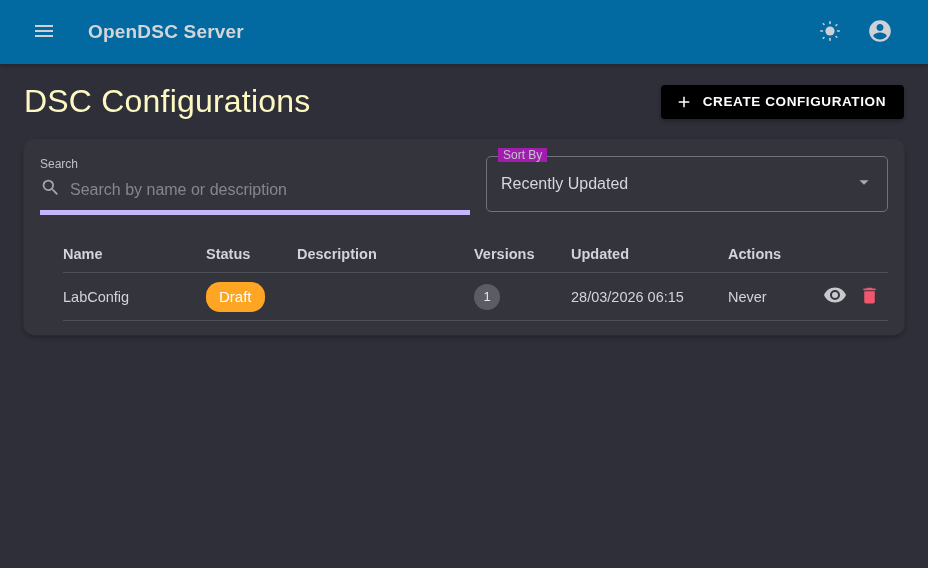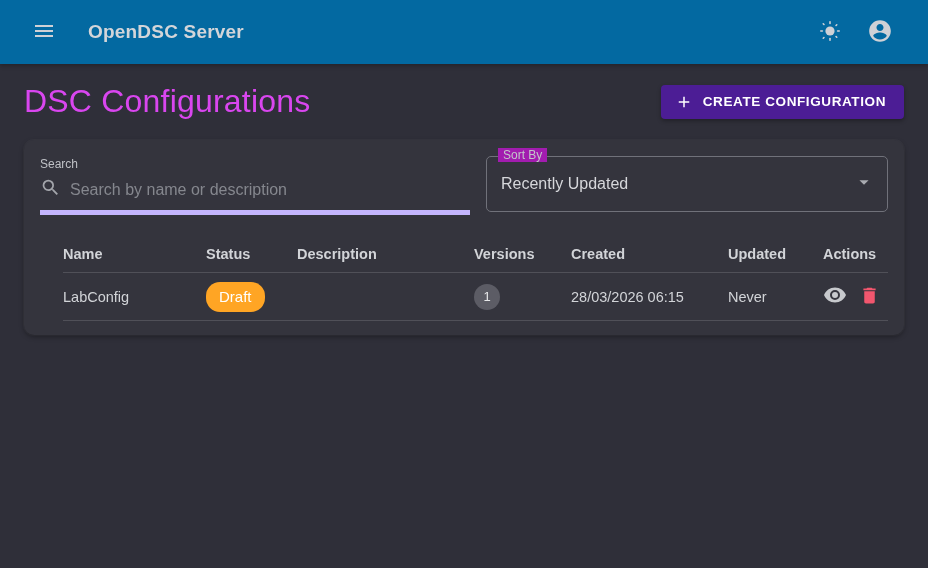--- a/index.html
+++ b/index.html
@@ -39,28 +39,28 @@
   
   .page-head {
     display: flex;
     align-items: center;
     justify-content: space-between;
     padding: 19px 24px 20px 24px;
   }
   .page-title {
     font-size: 32px;
     font-weight: 400;
-    color: #d946ef;
+    color: #fef9c3;
     letter-spacing: 0.2px;
   }
   .create-btn {
     display: flex;
     align-items: center;
     gap: 10px;
-    background: #4c1d95;
+    background: #000000;
     color: #ffffff;
     font-size: 13.5px;
     font-weight: bold;
     letter-spacing: 0.6px;
     text-transform: uppercase;
     padding: 8px 18px 8px 14px;
     border-radius: 4px;
     box-shadow: 0 2px 4px rgba(0,0,0,0.3);
   }
   .create-btn svg { display: block; }
@@ -250,21 +250,20 @@
 
   </div>
 
   <div class="table">
 
     <div class="tr thead-row">
       <div class="cell">Name</div>
       <div class="cell">Status</div>
       <div class="cell">Description</div>
       <div class="cell">Versions</div>
-      <div class="cell">Created</div>
       <div class="cell">Updated</div>
       <div class="cell">Actions</div>
     </div>
 
     <div class="tr body-row">
       <div class="cell">LabConfig</div>
       <div class="cell">
         <span class="badge-draft">Draft</span>
       </div>
       <div class="cell"></div>

